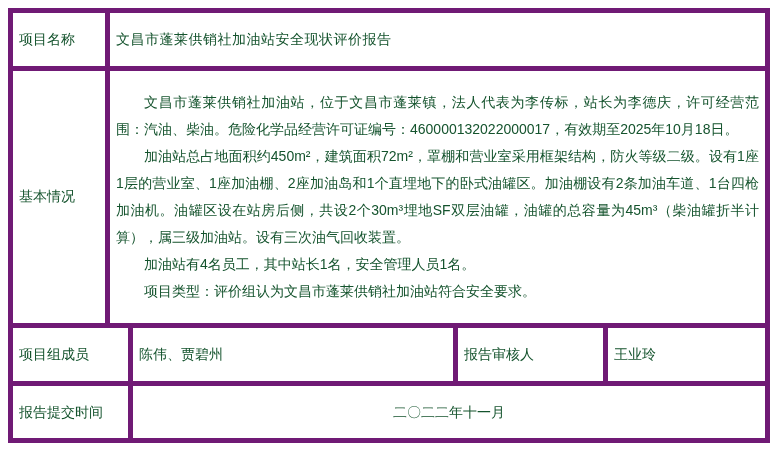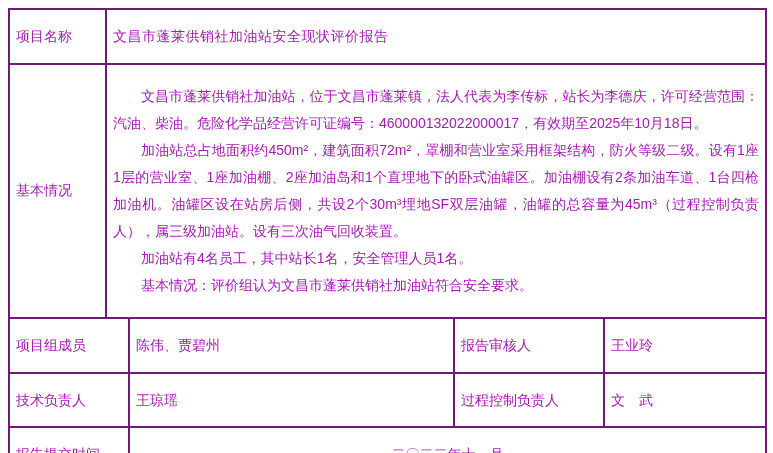--- a/index.html
+++ b/index.html
@@ -19,22 +19,22 @@
   table.report {
     position: absolute;
     left: 8px;
     top: 8px;
     width: 757px;
     border-collapse: collapse;
     table-layout: fixed;
     border: 2px solid #000000;
   }
   table.report td {
-    border: 2px solid #701a75;
-    color: #a21caf;
+    border: 5px solid #701a75;
+    color: #14532d;
     font-size: 14px;
     line-height: 1.2;
     padding: 18px 6px;
     vertical-align: middle;
     overflow: hidden;
   }
   td.lbl { padding: 2px 4px; }
   tr.h-sm { height: 26px; }
   tr.h-big { height: 225px; }
   td.title-cell { letter-spacing: 0.5px; }
@@ -69,40 +69,34 @@
         <tr class="h-sm">
       <td class="lbl">项目名称</td>
       <td colspan="5" class="title-cell">文昌市蓬莱供销社加油站安全现状评价报告</td>
     </tr>
 
 
     <tr class="h-big">
       <td class="lbl">基本情况</td>
       <td colspan="5" class="basic-info-cell">
         <p>文昌市蓬莱供销社加油站，位于文昌市蓬莱镇，法人代表为李传标，站长为李德庆，许可经营范围：汽油、柴油。危险化学品经营许可证编号：460000132022000017，有效期至2025年10月18日。</p>
-        <p>加油站总占地面积约450m²，建筑面积72m²，罩棚和营业室采用框架结构，防火等级二级。设有1座1层的营业室、1座加油棚、2座加油岛和1个直埋地下的卧式油罐区。加油棚设有2条加油车道、1台四枪加油机。油罐区设在站房后侧，共设2个30m³埋地SF双层油罐，油罐的总容量为45m³（过程控制负责人），属三级加油站。设有三次油气回收装置。</p>
+        <p>加油站总占地面积约450m²，建筑面积72m²，罩棚和营业室采用框架结构，防火等级二级。设有1座1层的营业室、1座加油棚、2座加油岛和1个直埋地下的卧式油罐区。加油棚设有2条加油车道、1台四枪加油机。油罐区设在站房后侧，共设2个30m³埋地SF双层油罐，油罐的总容量为45m³（柴油罐折半计算），属三级加油站。设有三次油气回收装置。</p>
         <p>加油站有4名员工，其中站长1名，安全管理人员1名。</p>
-        <p>基本情况：评价组认为文昌市蓬莱供销社加油站符合安全要求。</p>
+        <p>项目类型：评价组认为文昌市蓬莱供销社加油站符合安全要求。</p>
       </td>
     </tr>
 
 
     <tr class="h-sm">
       <td colspan="2" class="lbl">项目组成员</td>
       <td colspan="2">陈伟、贾碧州</td>
       <td class="lbl">报告审核人</td>
       <td>王业玲</td>
     </tr>
 
-    <tr class="h-sm">
-      <td colspan="2" class="lbl">技术负责人</td>
-      <td colspan="2">王琼瑶</td>
-      <td class="lbl">过程控制负责人</td>
-      <td>文　武</td>
-    </tr>
 
 
 
     <tr class="h-sm">
       <td colspan="2" class="lbl">报告提交时间</td>
       <td colspan="4" class="center-val">二〇二二年十一月</td>
     </tr>
   </tbody>
     </table>
 </div>

